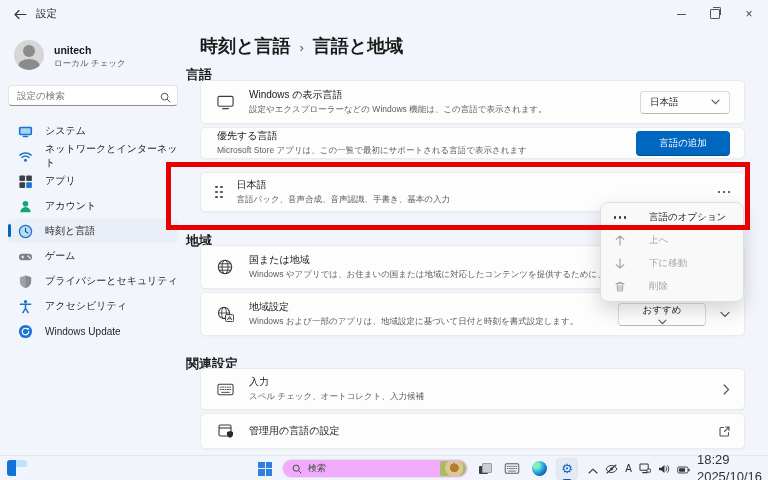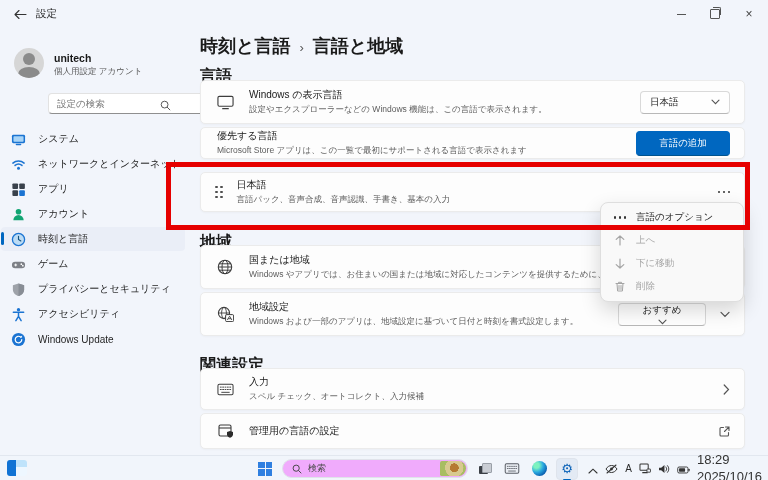--- a/index.html
+++ b/index.html
@@ -8,58 +8,58 @@
   .titlebar{position:absolute;left:0;top:0;width:768px;height:28px;}
   .back-btn{position:absolute;left:10px;top:5px;width:20px;height:18px;font-size:12px;color:#333;display:flex;align-items:center;justify-content:center;}
   .app-title{position:absolute;left:36px;top:7px;font-size:10.5px;color:#1b1b1b;}
   .win-controls{position:absolute;right:2px;top:0;height:28px;display:flex;}
   .win-btn{width:34px;height:28px;display:flex;align-items:center;justify-content:center;color:#444;}
   .min-glyph{width:9px;height:1px;background:#555;}
   .restore-glyph{width:8px;height:8px;border:1px solid #555;border-radius:1px;position:relative;}
   .restore-glyph:before{content:"";position:absolute;left:2px;top:-3px;width:7px;height:7px;border-top:1px solid #555;border-right:1px solid #555;border-radius:0 2px 0 0;}
   .close-glyph{font-size:12px;color:#444;line-height:1;}
   
-  .sidebar{position:absolute;left:0;top:36px;width:186px;bottom:25px;}
+  .sidebar{position:absolute;left:0;top:28px;width:186px;bottom:25px;}
   .avatar{position:absolute;left:14px;top:12px;width:30px;height:30px;border-radius:50%;background:#d6d6d6;overflow:hidden;}
   .avatar:before{content:"";position:absolute;left:9px;top:5px;width:12px;height:12px;border-radius:50%;background:#8b8b8b;}
   .avatar:after{content:"";position:absolute;left:4px;top:19px;width:22px;height:14px;border-radius:50%;background:#8b8b8b;}
   .user-name{position:absolute;left:54px;top:16px;font-size:10.5px;font-weight:bold;color:#191919;}
   .user-type{position:absolute;left:54px;top:30px;font-size:8.5px;color:#555;}
   .search-box{position:absolute;left:8px;top:57px;width:170px;height:21px;}
-  .search-box input{width:100%;height:100%;box-sizing:border-box;border:1px solid #e2e2e2;border-bottom:1px solid #8f8f8f;border-radius:4px;background:#fff;padding:0 22px 0 8px;font-size:9.5px;color:#333;font-family:inherit;outline:none;margin-left:40px;}
+  .search-box input{width:100%;height:100%;box-sizing:border-box;border:1px solid #e2e2e2;border-bottom:1px solid #8f8f8f;border-radius:4px;background:#fff;padding:0 22px 0 8px;font-size:9.5px;color:#333;font-family:inherit;outline:none;}
   .search-box input::placeholder{color:#767676;}
   .search-mag{position:absolute;right:7px;top:4px;}
   .nav{position:absolute;left:0;top:90px;right:0;}
-  .nav-item{height:24px;margin:1px 1px;padding-left:9px;display:flex;align-items:center;gap:12px;border-radius:4px;font-size:10px;color:#1f1f1f;position:relative;}
+  .nav-item{height:24px;margin:1px 8px;padding-left:9px;display:flex;align-items:center;gap:12px;border-radius:4px;font-size:10px;color:#1f1f1f;position:relative;}
   .nav-item.sel{background:#eaeef7;}
   .nav-item.sel:before{content:"";position:absolute;left:0;top:5px;width:3px;height:13px;border-radius:2px;background:#0067c0;}
   .nav-ic{width:16px;height:16px;display:flex;align-items:center;justify-content:center;flex:0 0 16px;}
   
   .main{position:absolute;left:186px;top:28px;right:0;bottom:25px;}
   .crumbs{position:absolute;left:14px;top:6px;display:flex;align-items:center;gap:9px;}
   .crumb-parent{font-size:18px;font-weight:bold;color:#1a1a1a;}
   .crumb-sep{font-size:13px;color:#5a5a5a;padding-top:2px;}
   .crumb-current{font-size:18px;font-weight:bold;color:#1a1a1a;}
-  .sec-label{position:absolute;left:14px;font-size:16px;font-weight:bold;color:#1b1b1b;}
+  .sec-label{position:absolute;left:0;font-size:13px;font-weight:bold;color:#1b1b1b;}
   .card{position:absolute;left:14px;width:545px;box-sizing:border-box;background:#fdfdfd;border:1px solid #ebebeb;border-radius:5px;display:flex;align-items:center;padding:0 14px;gap:14px;box-shadow:0 1px 2px rgba(0,0,0,.03);}
   .cicon{width:20px;display:flex;align-items:center;justify-content:center;flex:0 0 20px;}
   .ctext{flex:1;min-width:0;}
   .ctitle{font-size:10px;color:#191919;}
   .cdesc{font-size:8.5px;color:#5d5d5d;margin-top:2.5px;white-space:nowrap;}
   .dropdown{height:23px;min-width:90px;box-sizing:border-box;background:#fefefe;border:1px solid #d9d9d9;border-bottom-color:#b8b8b8;border-radius:4px;display:flex;align-items:center;justify-content:space-between;padding:0 9px;font-size:9.5px;color:#1b1b1b;flex:0 0 auto;}
   .btn-accent{height:25px;min-width:94px;box-sizing:border-box;background:#0067c0;border:1px solid #0067c0;border-bottom-color:#00538f;border-radius:4px;color:#fff;font-size:9.5px;display:flex;align-items:center;justify-content:center;flex:0 0 auto;}
   .grip{display:flex;flex-direction:column;gap:2.5px;}
   .grip-row{display:flex;gap:2.5px;}
   .grip-row i{width:2.5px;height:2.5px;border-radius:50%;background:#4d4d4d;}
   .more-dots{display:flex;gap:2.5px;align-items:center;}
   .more-dots i{width:2.5px;height:2.5px;border-radius:50%;background:#333;}
   .chev-flat{display:flex;align-items:center;flex:0 0 auto;}
   
   .ctx-menu{position:absolute;left:600px;top:202px;width:144px;box-sizing:border-box;background:#f9f9f9;border:1px solid #dedede;border-radius:8px;box-shadow:0 8px 20px rgba(0,0,0,.16);padding:3px;z-index:40;}
-  .ctx-item{height:23px;display:flex;align-items:center;gap:9px;padding:0 9px;border-radius:4px;font-size:9.5px;color:#1b1b1b;}
+  .ctx-item{height:23px;display:flex;align-items:center;gap:22px;padding:0 9px;border-radius:4px;font-size:9.5px;color:#1b1b1b;}
   .ctx-item.disabled{color:#a5a5a5;}
   .ctx-ic{width:14px;display:flex;align-items:center;justify-content:center;}
   
   .red-box{position:absolute;left:166px;top:162px;width:584px;height:68px;box-sizing:border-box;border:5px solid #e60000;z-index:60;pointer-events:none;}
   
   .taskbar{position:absolute;left:0;top:455px;width:768px;height:25px;background:#f1f5fb;border-top:1px solid #e2e7ef;}
   .widgets-btn{position:absolute;left:7px;top:4px;width:20px;height:16px;border-radius:3px;overflow:hidden;display:flex;}
   .widgets-btn .wl{width:9px;height:100%;background:#1173d4;}
   .widgets-btn .wr{flex:1;height:100%;background:linear-gradient(180deg,#bfe3fb 0 45%,#eef7ff 45%);}
   .tb-center{position:absolute;left:255px;top:0;height:25px;display:flex;align-items:center;gap:7px;}
@@ -101,21 +101,21 @@
         </div>
       <div class="win-btn">
           <span class="close-glyph">×</span>
         </div>
     </div>
   </div>
 
   <div class="sidebar">
     <div class="avatar"></div>
     <div class="user-name">unitech</div>
-    <div class="user-type">個人用設定 アカウント</div>
+    <div class="user-type">ローカル チェック</div>
     <div class="search-box">
       <input type="text" placeholder="設定の検索" style="">
       <span class="search-mag">
         <svg width="11" height="11" viewBox="0 0 11 11">
             <circle cx="4.6" cy="4.6" r="3.4" stroke="#5a5a5a" stroke-width="1" fill="none"></circle>
             <path d="M7.3 7.3l2.6 2.6" stroke="#5a5a5a" stroke-width="1" stroke-linecap="round"></path>
           </svg>
       </span>
     </div>
     <div class="nav">

